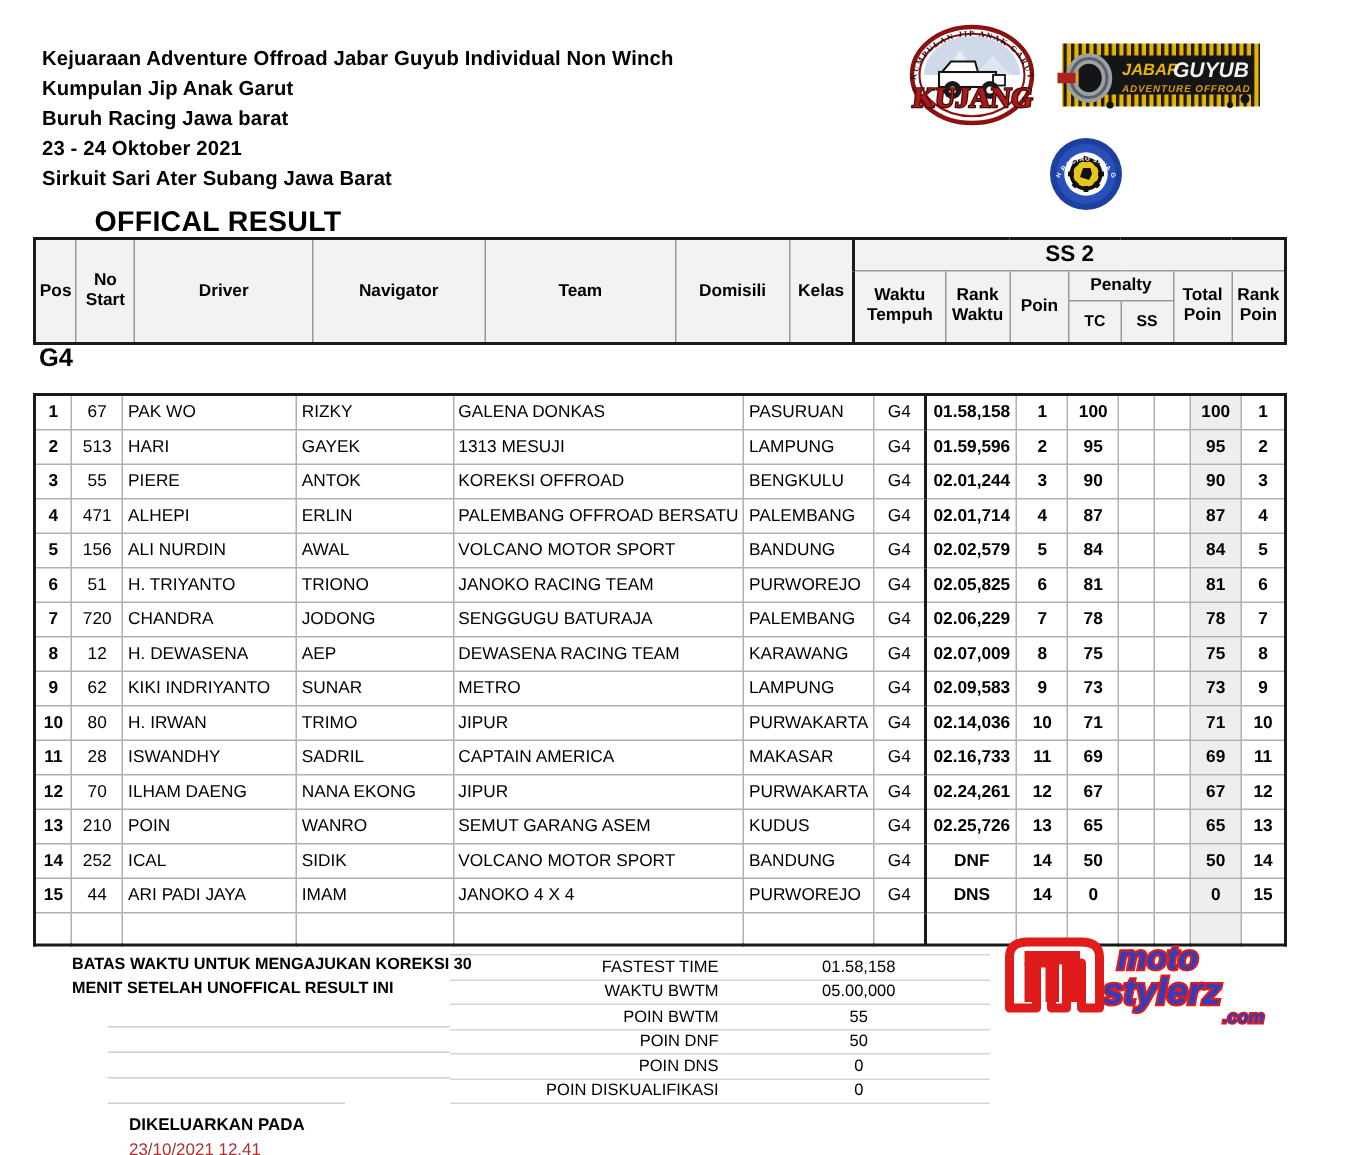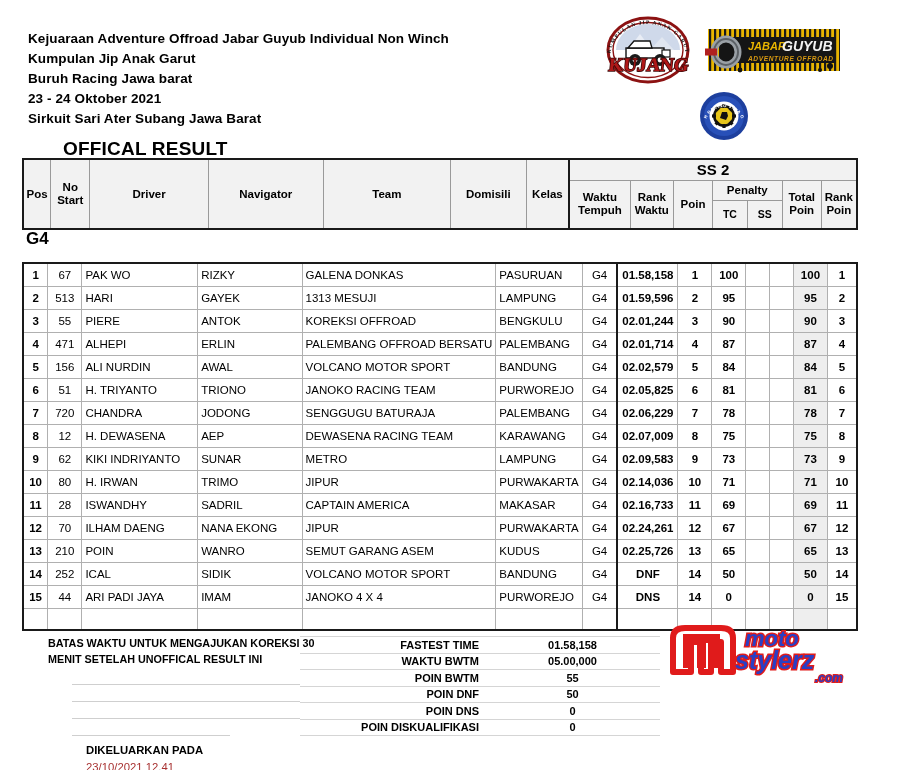--- a/index.html
+++ b/index.html
@@ -137,21 +137,21 @@
     background: #cfcfcf;
   }
 
   #summary {
     position: absolute; left: 300px; top: 2px;
     width: 360px;
   }
   #summary table { width: 100%; }
   #summary td {
     font-size: 11px;
-    font-weight: bold;
+    font-weight: normal;
     height: 16.5px;
     padding: 0 6px;
     border-top: 1px solid #d5d5d5;
     border-bottom: 1px solid #d5d5d5;
   }
   #summary td.k { text-align: right; width: 185px; }
   #summary td.v { text-align: center; }
 
   #issued {
     position: absolute; left: 86px; top: 108px;

